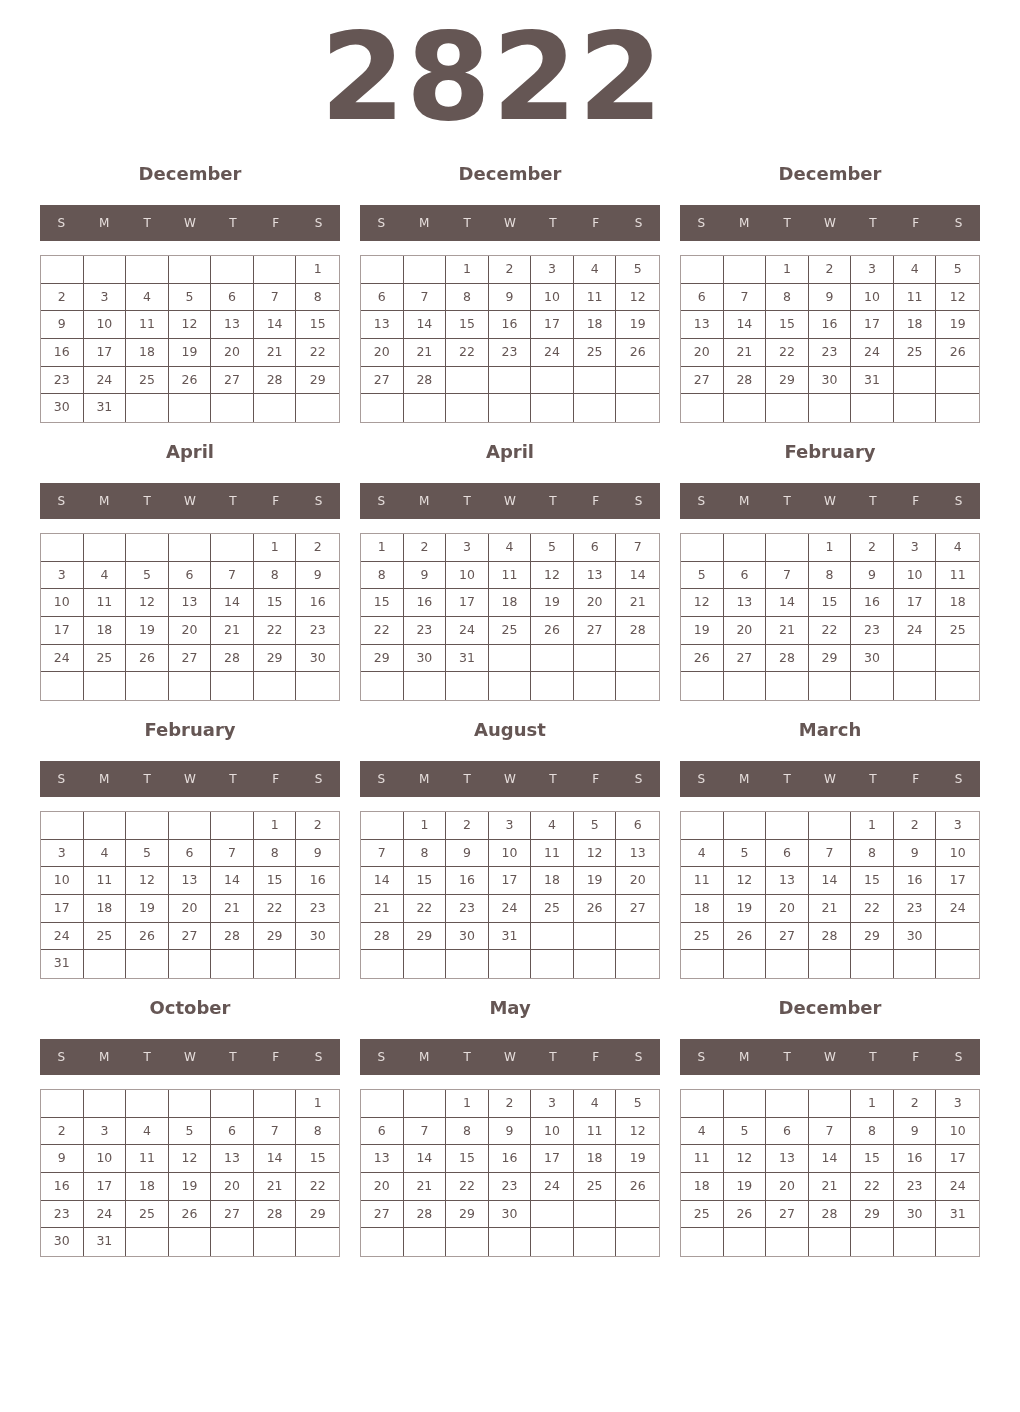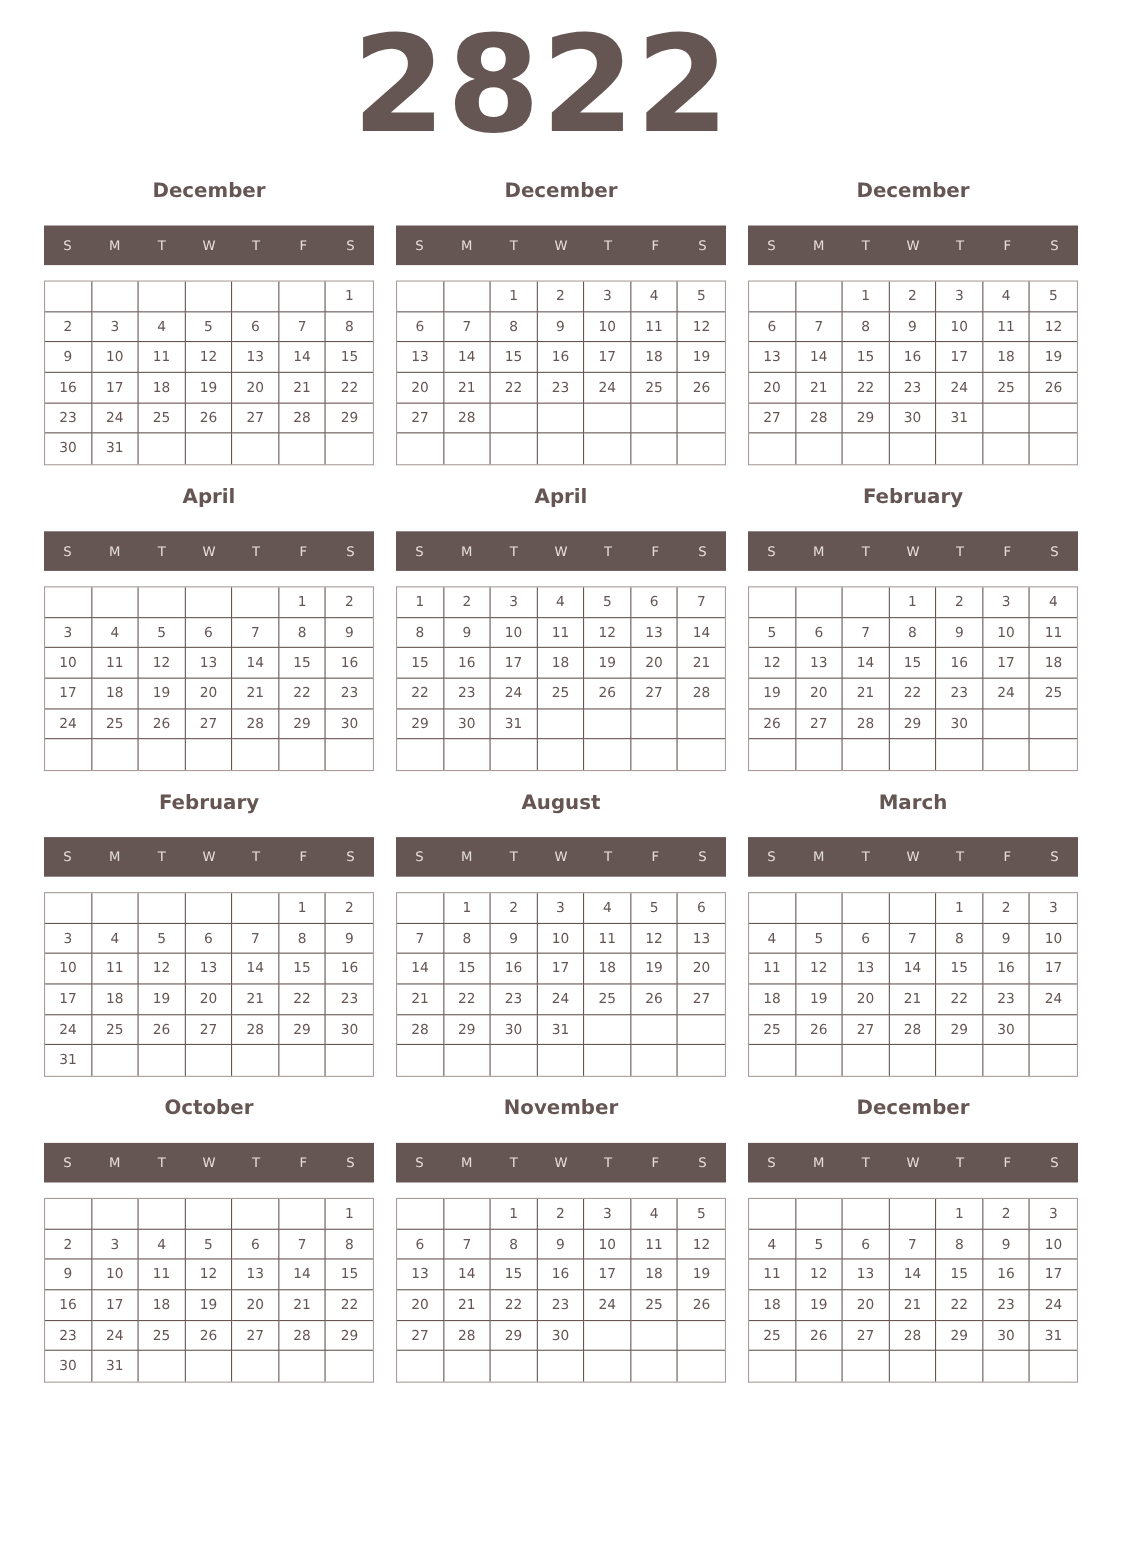--- a/index.html
+++ b/index.html
@@ -574,21 +574,21 @@
         <div class="cell">30</div>
         <div class="cell">31</div>
         <div class="cell"></div>
         <div class="cell"></div>
         <div class="cell"></div>
         <div class="cell"></div>
         <div class="cell"></div>
       </div>
     </div>
     <div class="month" style="left: 360px; top: 997px;">
-      <div class="month-title">November</div>
+      <div class="month-title">May</div>
       <div class="dow">
         <span>S</span>
         <span>M</span>
         <span>T</span>
         <span>W</span>
         <span>T</span>
         <span>F</span>
         <span>S</span>
       </div>
       <div class="grid">

